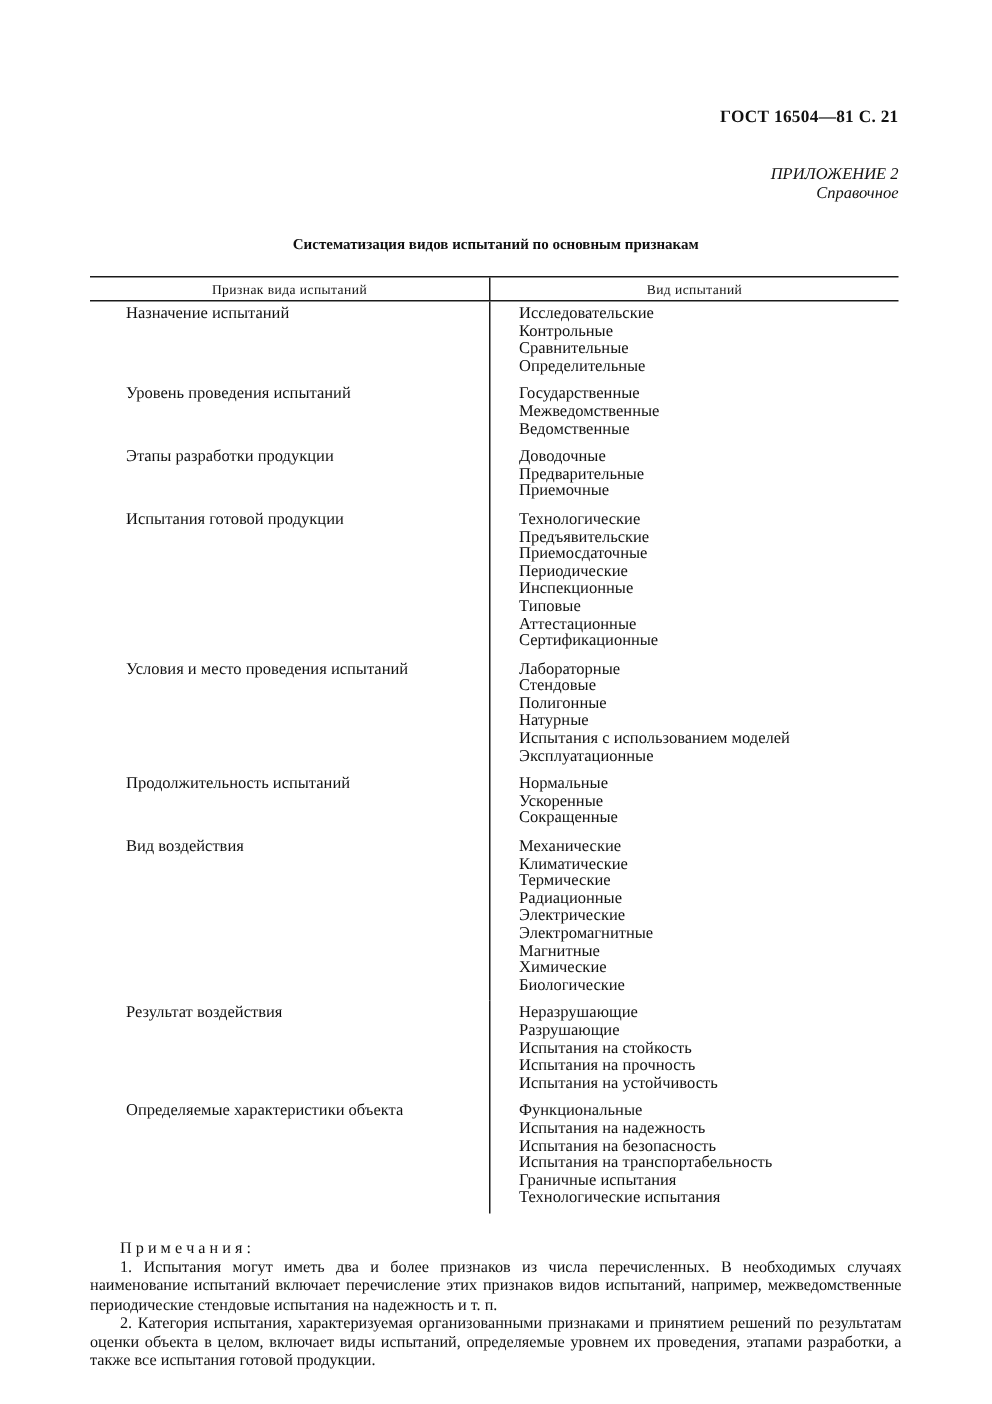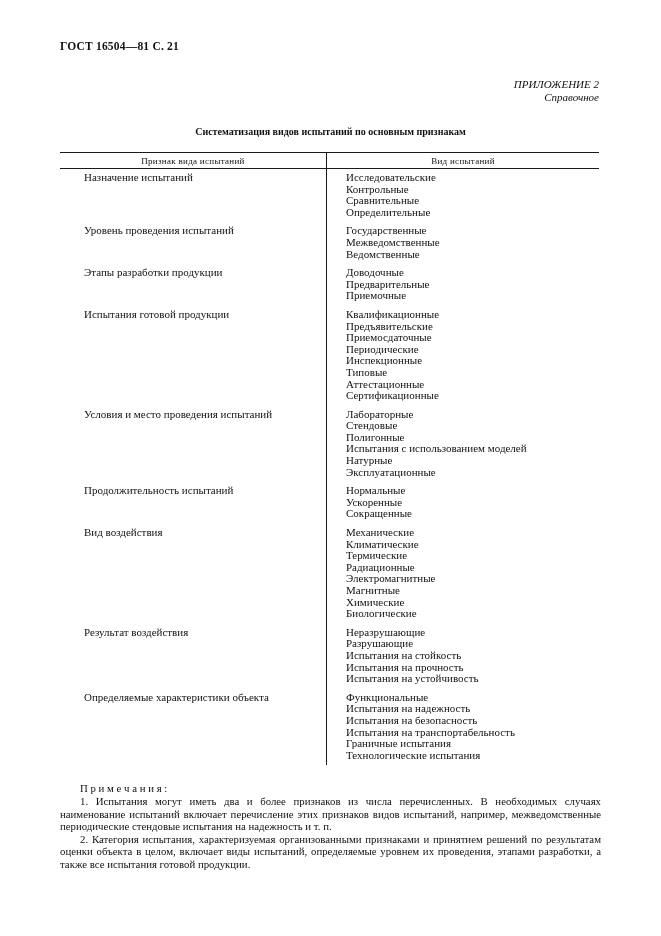--- a/index.html
+++ b/index.html
@@ -11,25 +11,26 @@
     color: #111;
   }
   .page {
     width: 661px;
     height: 936px;
     padding: 40px 60px 30px 60px;
     position: relative;
     overflow: hidden;
   }
   .doc-header {
-    text-align: left;
+    text-align: right;
     font-weight: bold;
     font-size: 11.5px;
     letter-spacing: 0.2px;
     padding-right: 2px;
+    margin-top: 32px;
   }
   .annex-wrap {
     margin-top: 26px;
     text-align: right;
   }
   .annex {
     display: inline-block;
     text-align: right;
     font-style: italic;
     font-size: 11px;
@@ -139,56 +140,57 @@
           <div class="cell feature">Этапы разработки продукции</div>
           <div class="cell kinds">
             <div class="kind">Доводочные</div>
             <div class="kind">Предварительные</div>
             <div class="kind">Приемочные</div>
           </div>
         </div>
         <div class="row">
           <div class="cell feature">Испытания готовой продукции</div>
           <div class="cell kinds">
-            <div class="kind">Квалификационные</div>
+            <div class="kind">Технологические</div>
             <div class="kind">Предъявительские</div>
             <div class="kind">Приемосдаточные</div>
             <div class="kind">Периодические</div>
             <div class="kind">Инспекционные</div>
             <div class="kind">Типовые</div>
             <div class="kind">Аттестационные</div>
             <div class="kind">Сертификационные</div>
           </div>
         </div>
         <div class="row">
           <div class="cell feature">Условия и место проведения испытаний</div>
           <div class="cell kinds">
             <div class="kind">Лабораторные</div>
             <div class="kind">Стендовые</div>
             <div class="kind">Полигонные</div>
+            <div class="kind">Натурные</div>
             <div class="kind">Испытания с использованием моделей</div>
-            <div class="kind">Натурные</div>
             <div class="kind">Эксплуатационные</div>
           </div>
         </div>
         <div class="row">
           <div class="cell feature">Продолжительность испытаний</div>
           <div class="cell kinds">
             <div class="kind">Нормальные</div>
             <div class="kind">Ускоренные</div>
             <div class="kind">Сокращенные</div>
           </div>
         </div>
         <div class="row">
           <div class="cell feature">Вид воздействия</div>
           <div class="cell kinds">
             <div class="kind">Механические</div>
             <div class="kind">Климатические</div>
             <div class="kind">Термические</div>
             <div class="kind">Радиационные</div>
+            <div class="kind">Электрические</div>
             <div class="kind">Электромагнитные</div>
             <div class="kind">Магнитные</div>
             <div class="kind">Химические</div>
             <div class="kind">Биологические</div>
           </div>
         </div>
         <div class="row">
           <div class="cell feature">Результат воздействия</div>
           <div class="cell kinds">
             <div class="kind">Неразрушающие</div>

